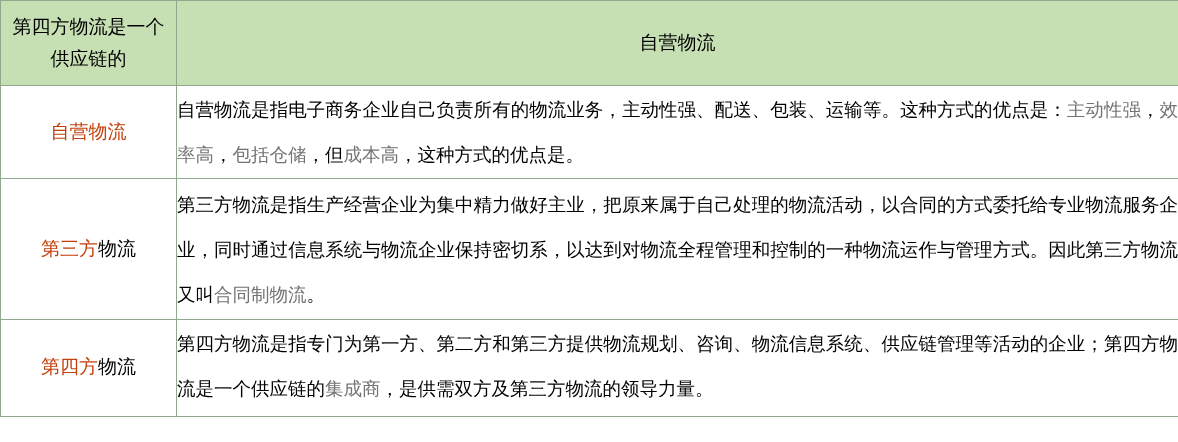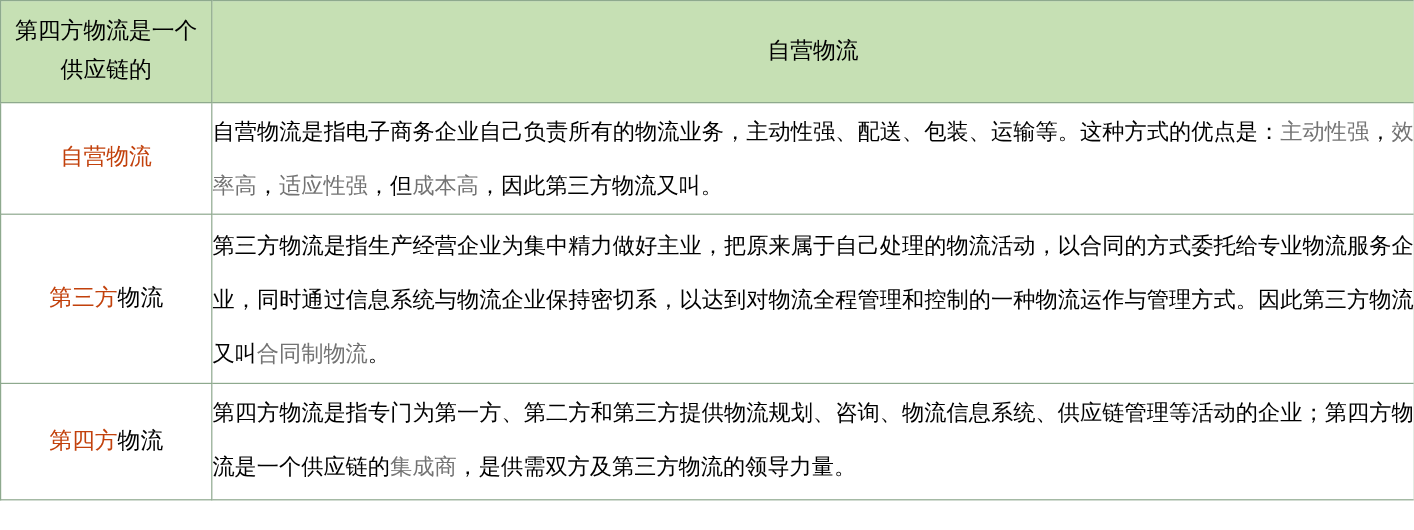--- a/index.html
+++ b/index.html
@@ -80,21 +80,21 @@
       <tr>
         <td class="head-first">第四方物流是一个供应链的</td>
         <td>自营物流</td>
       </tr>
     </thead>
     <tbody>
       <tr class="row-1">
         <td class="name-cell">
           <span></span><span class="hl">自营物流</span><span></span>
         </td>
-        <td class="content-cell"><span>自营物流是指电子商务企业自己负责所有的物流业务，主动性强、配送、包装、运输等。这种方式的优点是：</span><span class="hl">主动性强</span><span>，</span><span class="hl">效率高</span><span>，</span><span class="hl">适应性强</span><span>，但</span><span class="hl">成本高</span><span>，因此第三方物流又叫。</span></td>
+        <td class="content-cell"><span>自营物流是指电子商务企业自己负责所有的物流业务，主动性强、配送、包装、运输等。这种方式的优点是：</span><span class="hl">主动性强</span><span>，</span><span class="hl">效率高</span><span>，</span><span class="hl">包括仓储</span><span>，但</span><span class="hl">成本高</span><span>，这种方式的优点是。</span></td>
       </tr>
       <tr class="row-2">
         <td class="name-cell">
           <span></span><span class="hl">第三方</span><span>物流</span>
         </td>
         <td class="content-cell"><span>第三方物流是指生产经营企业为集中精力做好主业，把原来属于自己处理的物流活动，以合同的方式委托给专业物流服务企业，同时通过信息系统与物流企业保持密切系，以达到对物流全程管理和控制的一种物流运作与管理方式。因此第三方物流又叫</span><span class="hl">合同制物流</span><span>。</span></td>
       </tr>
       <tr class="row-3">
         <td class="name-cell">
           <span></span><span class="hl">第四方</span><span>物流</span>

